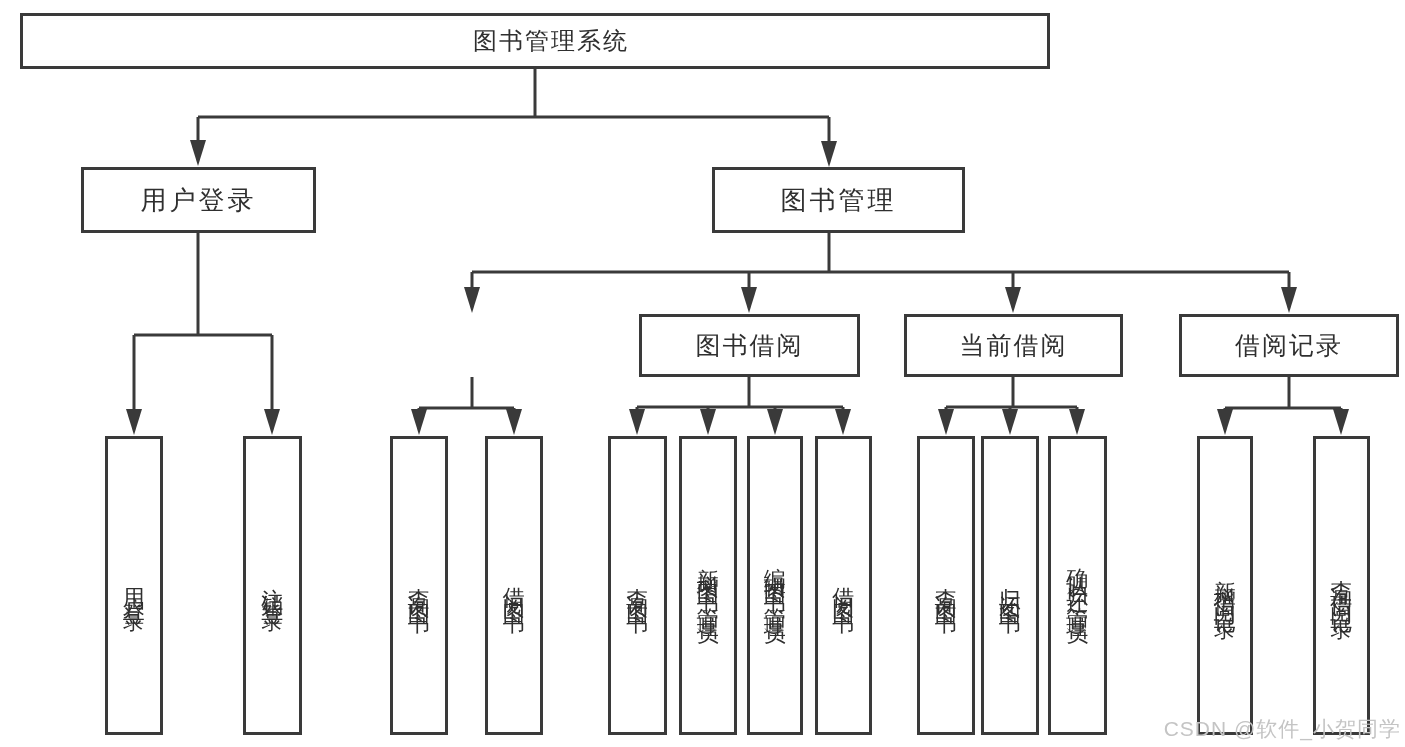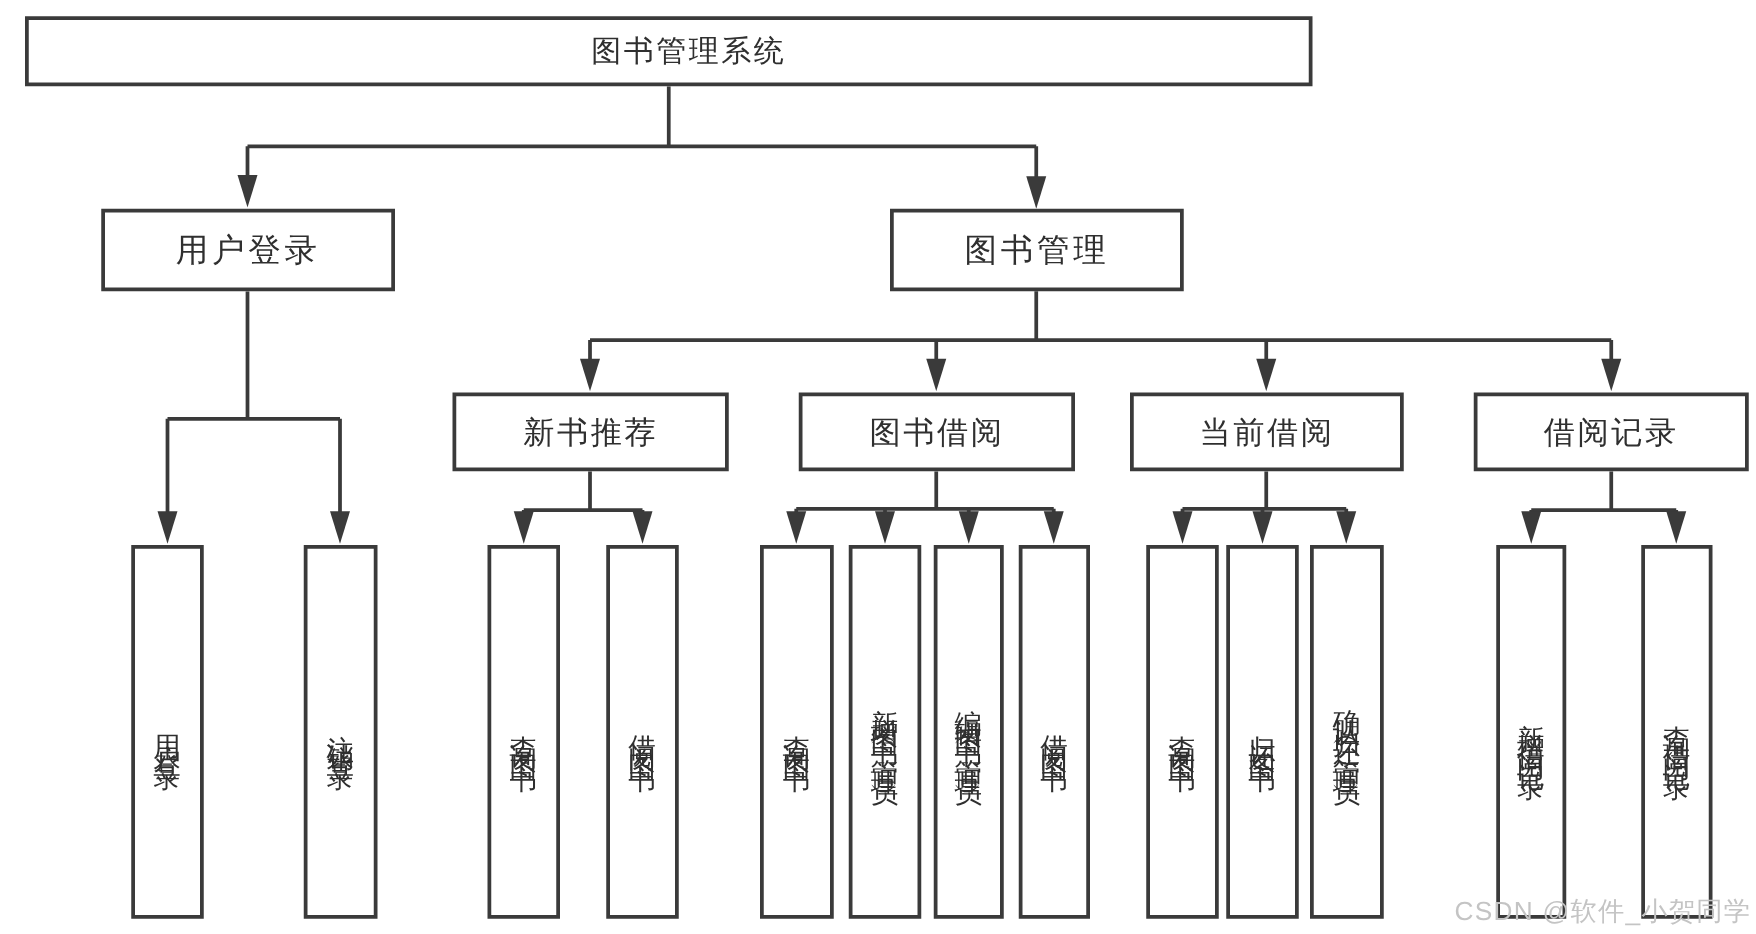--- a/index.html
+++ b/index.html
@@ -126,27 +126,24 @@
     </g>
   </svg>
 
   <div class="box root-box" style="left:20px; top:13px; width:1030px; height:56px;padding-left:32px;">
     <span>图书管理系统</span>
   </div>
 
   <div class="box l2-box" style="left:81px; top:167px; width:235px; height:66px;">
     <span>用户登录</span>
   </div>
-  <div class="box l2-box" style="left:712px; top:167px; width:235px; height:66px;align-items:center;">
+  <div class="box l2-box" style="left:712px; top:167px; width:253px; height:66px;align-items:center;">
     <span>图书管理</span>
   </div>
 
-  <div class="box l3-box" style="left:362px; top:314px; width:221px; height:63px;">
-    <span>新书推荐</span>
-  </div>
   <div class="box l3-box" style="left:639px; top:314px; width:221px; height:63px;">
     <span>图书借阅</span>
   </div>
   <div class="box l3-box" style="left:904px; top:314px; width:219px; height:63px;">
     <span>当前借阅</span>
   </div>
   <div class="box l3-box" style="left:1179px; top:314px; width:220px; height:63px;">
     <span>借阅记录</span>
   </div>
 

